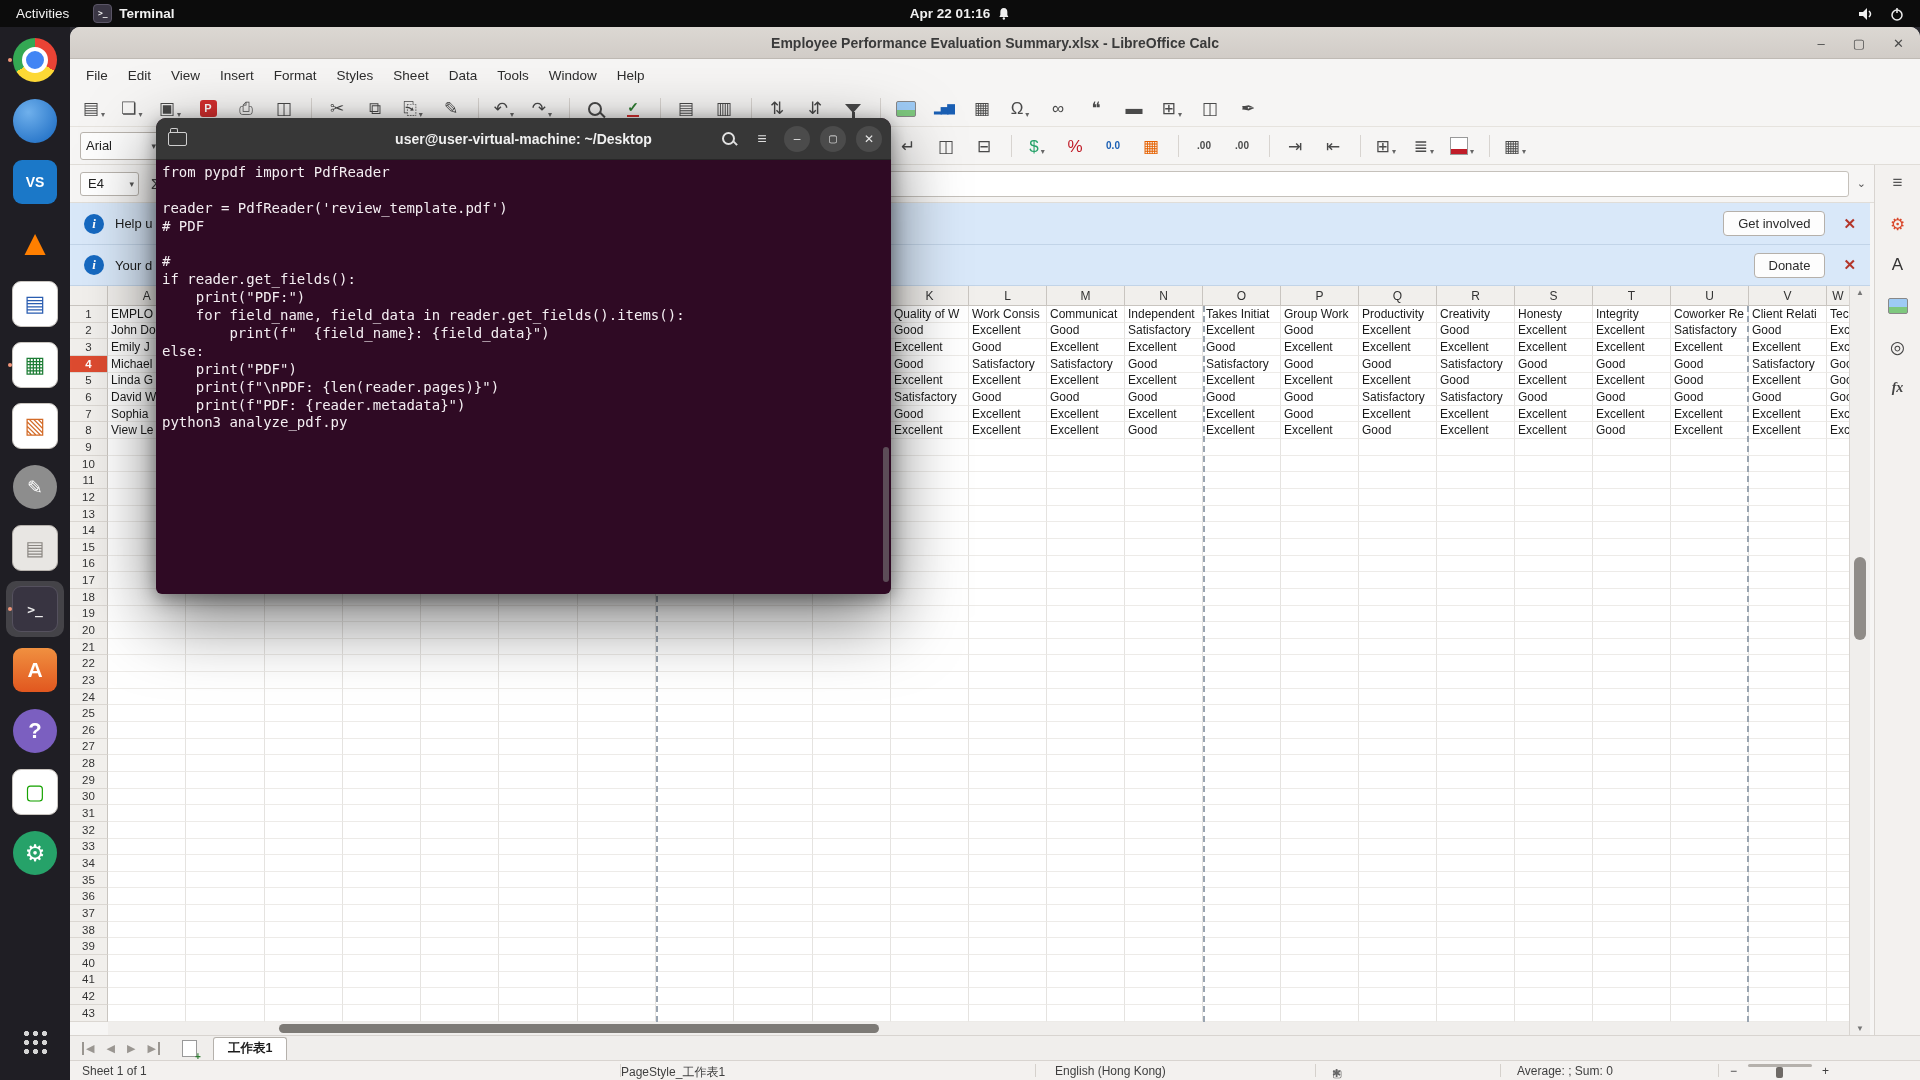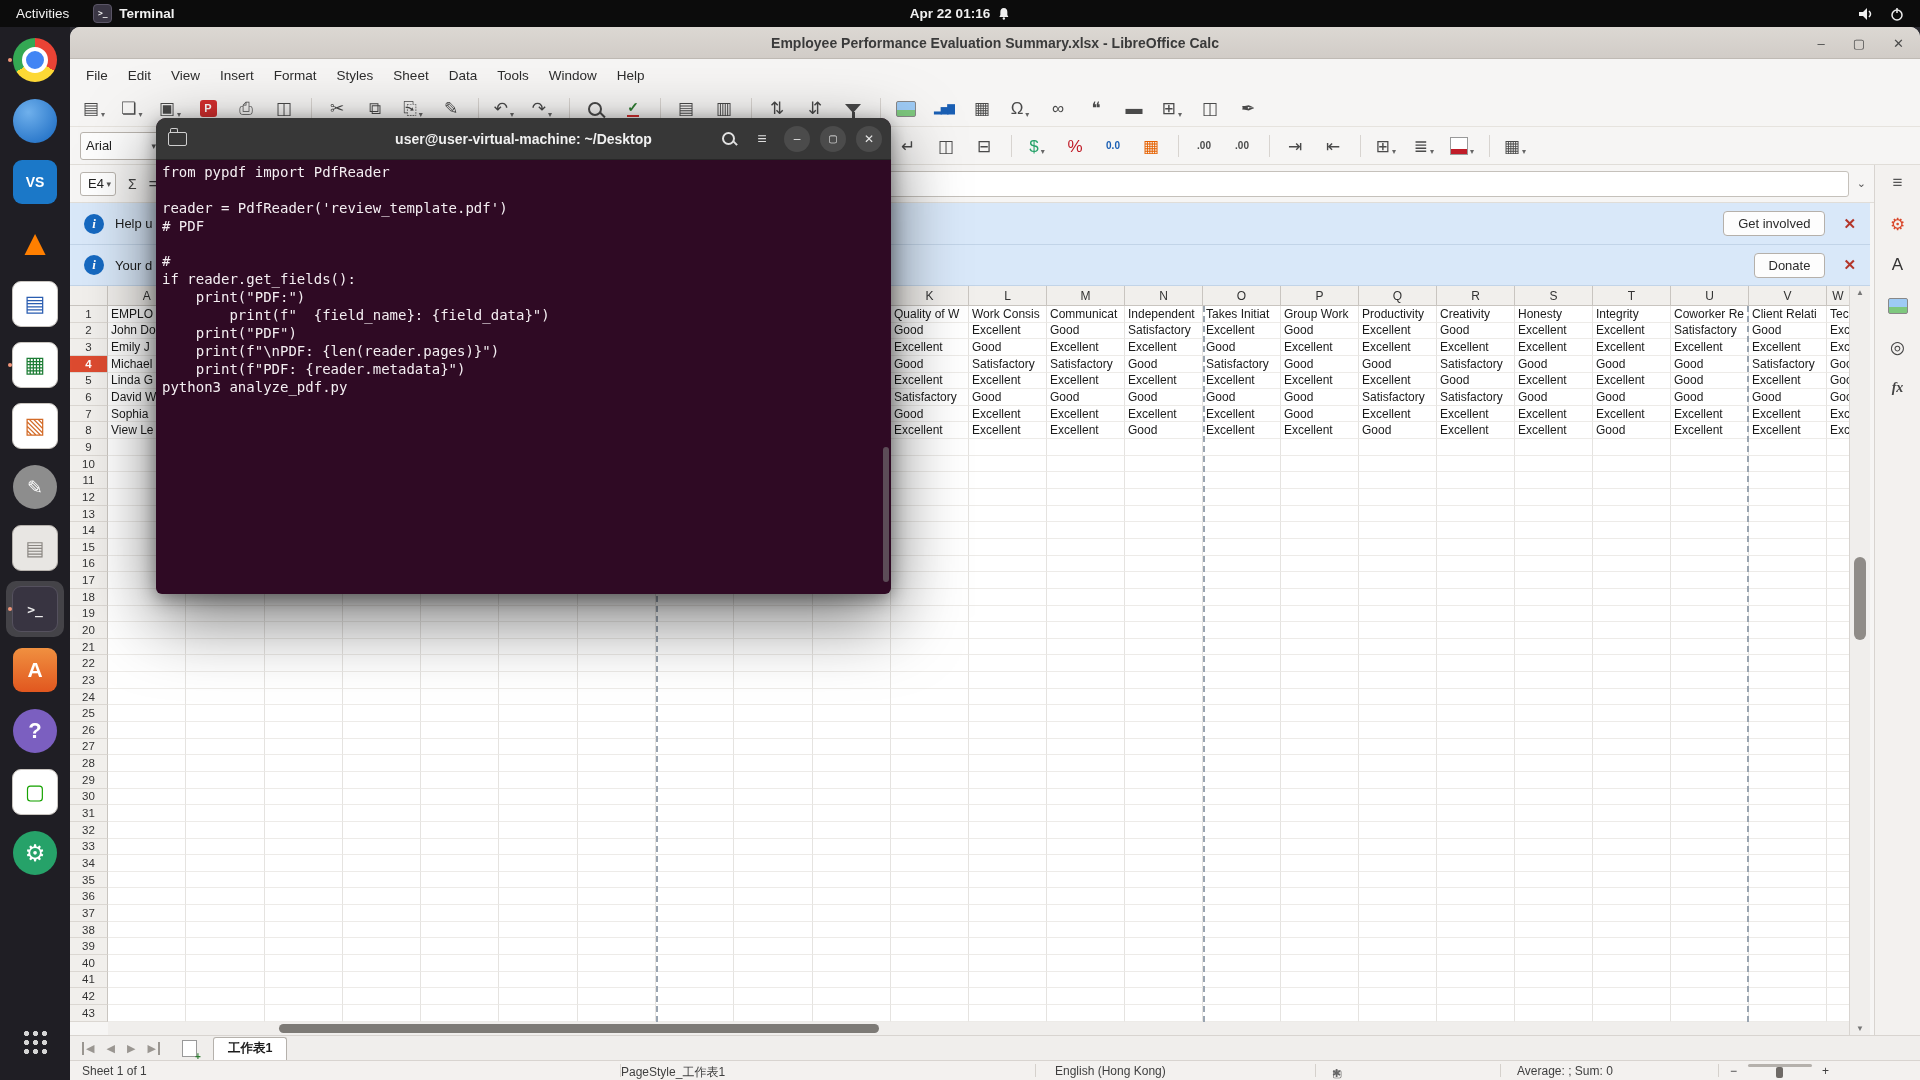--- a/index.html
+++ b/index.html
@@ -84,21 +84,21 @@
   .bcolor .g{width:16px;height:16px;border:1px solid #999;background:#fff;box-shadow:inset 0 -5px 0 #c01c28;}
   .txt .g{font-size:10px;font-weight:bold;}
   .toolbar2{position:absolute;left:0;top:100px;right:0;height:38px;display:flex;align-items:center;
     border-bottom:1px solid #e0ddd8;box-sizing:border-box;}
   .font-box{margin-left:10px;width:70px;height:26px;background:#fdfdfd;border:1px solid #b9b4ae;border-radius:3px;
     display:flex;align-items:center;justify-content:space-between;padding:0 5px;font-size:13px;color:#222;}
   .font-box .drop{font-size:9px;color:#555;}
   .fmt-strip{position:absolute;left:824px;top:0;height:38px;display:flex;align-items:center;}
   .formulabar{position:absolute;left:0;top:138px;right:46px;height:38px;display:flex;align-items:center;
     border-bottom:1px solid #e0ddd8;box-sizing:border-box;}
-  .namebox{margin-left:10px;width:36px;height:24px;background:#fff;border:1px solid #b9b4ae;border-radius:3px;
+  .namebox{margin-left:10px;width:59px;height:24px;background:#fff;border:1px solid #b9b4ae;border-radius:3px;
     font-size:13px;color:#222;display:flex;align-items:center;padding-left:7px;box-sizing:border-box;}
   .namebox .drop{margin-left:auto;font-size:9px;color:#555;padding-right:4px;}
   .fx-btns{display:flex;gap:12px;margin-left:12px;color:#444;font-size:14px;}
   .formula-input{flex:1;height:24px;background:#fff;border:1px solid #c5c1bb;border-radius:3px;margin:0 8px 0 12px;}
   .fb-expand{margin-right:8px;color:#555;font-size:11px;}
 
   
   .infobar{position:absolute;left:0;right:50px;height:42px;background:#d9e8f9;border-bottom:1px solid #c2d4e8;
     display:flex;align-items:center;padding:0 14px;font-size:13px;color:#1c1c1c;box-sizing:border-box;}
   .infobar.second{height:41px;}
@@ -1605,21 +1605,23 @@
     </div>
     <div class="term-body">
         <div class="tline">from pypdf import PdfReader</div>
         <div class="tline">&nbsp;</div>
         <div class="tline">reader = PdfReader('review_template.pdf')</div>
         <div class="tline"># PDF</div>
         <div class="tline">&nbsp;</div>
         <div class="tline">#</div>
         <div class="tline">if reader.get_fields():</div>
         <div class="tline">    print("PDF:")</div>
+        <div class="tline">    for field_name, field_data in reader.get_fields().items():</div>
         <div class="tline">        print(f"  {field_name}: {field_data}")</div>
+        <div class="tline">else:</div>
         <div class="tline">    print("PDF")</div>
         <div class="tline">    print(f"\nPDF: {len(reader.pages)}")</div>
         <div class="tline">    print(f"PDF: {reader.metadata}")</div>
         <div class="tline">python3 analyze_pdf.py</div>
       </div>
     <div class="term-scroll"></div>
   </div>
 
 </div>
 

